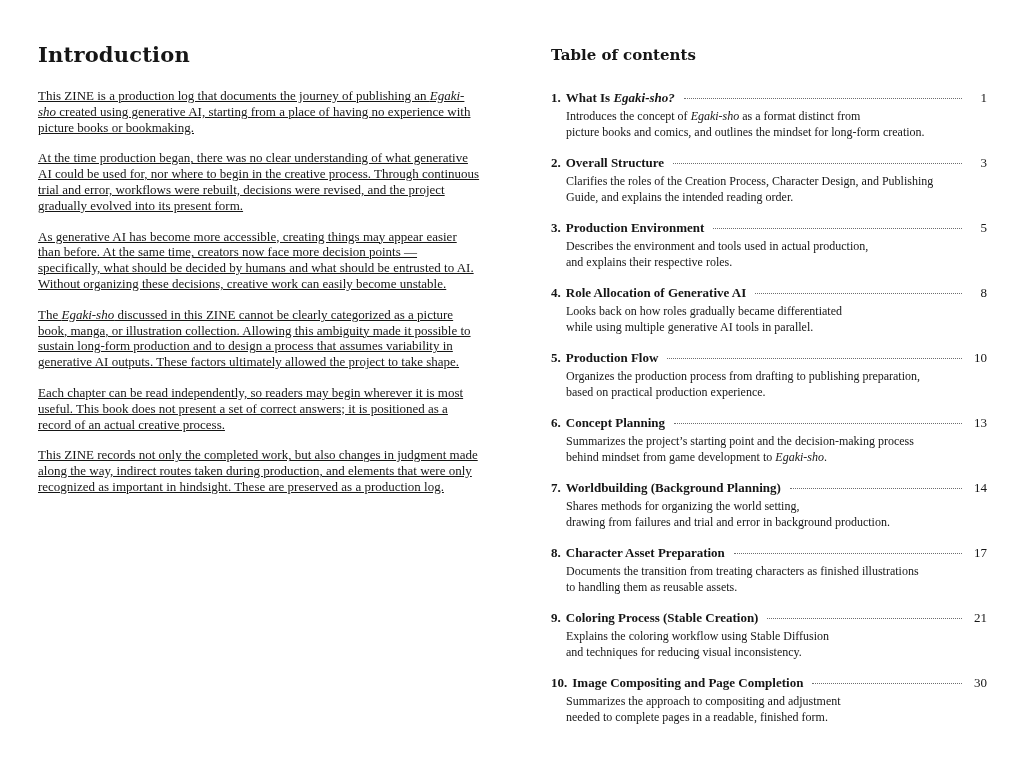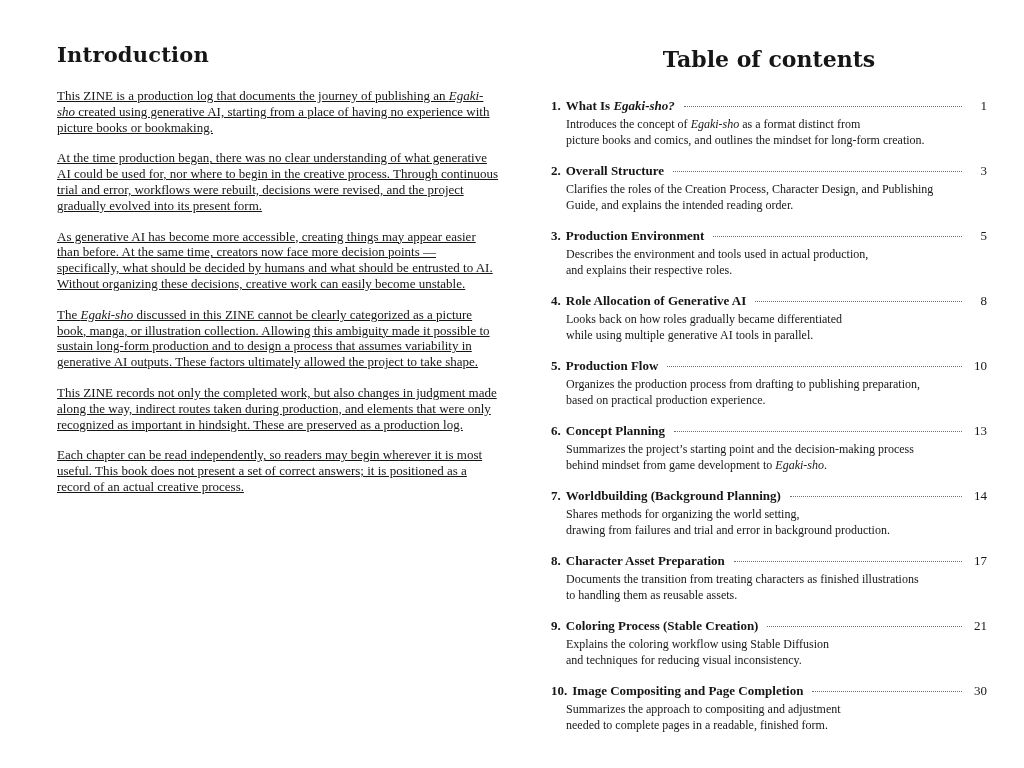--- a/index.html
+++ b/index.html
@@ -5,44 +5,44 @@
   * { margin: 0; padding: 0; box-sizing: border-box; }
   html, body { width: 1024px; height: 768px; }
   body {
     background: #ffffff;
     color: #161616;
     font-family: "Liberation Serif", serif;
     position: relative;
     overflow: hidden;
   }
   .page { position: absolute; }
-  .page-left  { left: 38px;  top: 42px; width: 442px; margin-left: 19px; }
+  .page-left  { left: 38px;  top: 42px; width: 442px; }
   .page-right { left: 551px; top: 46px; width: 436px; }
 
   .intro-title {
     font-family: "DejaVu Serif", "Liberation Serif", serif;
     font-size: 21px;
     font-weight: 700;
     letter-spacing: 0.2px;
     margin-bottom: 21px;
   }
   .body-para {
     font-size: 13px;
     line-height: 15.8px;
     margin-bottom: 15px;
     white-space: pre-line;
     text-decoration: underline;
   }
   .body-para em, .toc-desc em, .toc-entry-title em { font-style: italic; }
 
   .toc-title {
     font-family: "DejaVu Serif", "Liberation Serif", serif;
-    font-size: 22px;
-    font-weight: 700;
-    text-align: center;
+    font-size: 15px;
+    font-weight: 700;
+    text-align: left;
     margin-bottom: 26px;
   }
   .toc-list { list-style: none; }
   .toc-entry { margin-bottom: 15px; }
   .toc-head { display: flex; align-items: baseline; }
   .toc-num {
     font-weight: 700;
     font-size: 13px;
     margin-right: 5px;
     white-space: nowrap;
@@ -77,22 +77,22 @@
 <body>
 
 <div class="spread">
 
   <section class="page page-left">
     <h1 class="intro-title">Introduction</h1>
     <p class="body-para"><span>This ZINE is a production log that documents the journey of publishing an </span><em>Egaki-sho</em><span> created using generative AI, starting from a place of having no experience with picture books or bookmaking.</span></p>
     <p class="body-para"><span>At the time production began, there was no clear understanding of what generative AI could be used for, nor where to begin in the creative process. Through continuous trial and error, workflows were rebuilt, decisions were revised, and the project gradually evolved into its present form.</span></p>
     <p class="body-para"><span>As generative AI has become more accessible, creating things may appear easier than before. At the same time, creators now face more decision points — specifically, what should be decided by humans and what should be entrusted to AI. Without organizing these decisions, creative work can easily become unstable.</span></p>
     <p class="body-para"><span>The </span><em>Egaki-sho</em><span> discussed in this ZINE cannot be clearly categorized as a picture book, manga, or illustration collection. Allowing this ambiguity made it possible to sustain long-form production and to design a process that assumes variability in generative AI outputs. These factors ultimately allowed the project to take shape.</span></p>
+    <p class="body-para"><span>Each chapter can be read independently, so readers may begin wherever it is most useful. This book does not present a set of correct answers; it is positioned as a record of an actual creative process.</span></p>
     <p class="body-para"><span>This ZINE records not only the completed work, but also changes in judgment made along the way, indirect routes taken during production, and elements that were only recognized as important in hindsight. These are preserved as a production log.</span></p>
-    <p class="body-para"><span>Each chapter can be read independently, so readers may begin wherever it is most useful. This book does not present a set of correct answers; it is positioned as a record of an actual creative process.</span></p>
   </section>
 
   <section class="page page-right">
     <h2 class="toc-title">Table of contents</h2>
     <ol class="toc-list">
 
       <li class="toc-entry">
         <div class="toc-head">
           <span class="toc-num">1.</span>
           <span class="toc-entry-title"><span>What Is </span><em>Egaki-sho?</em></span>

